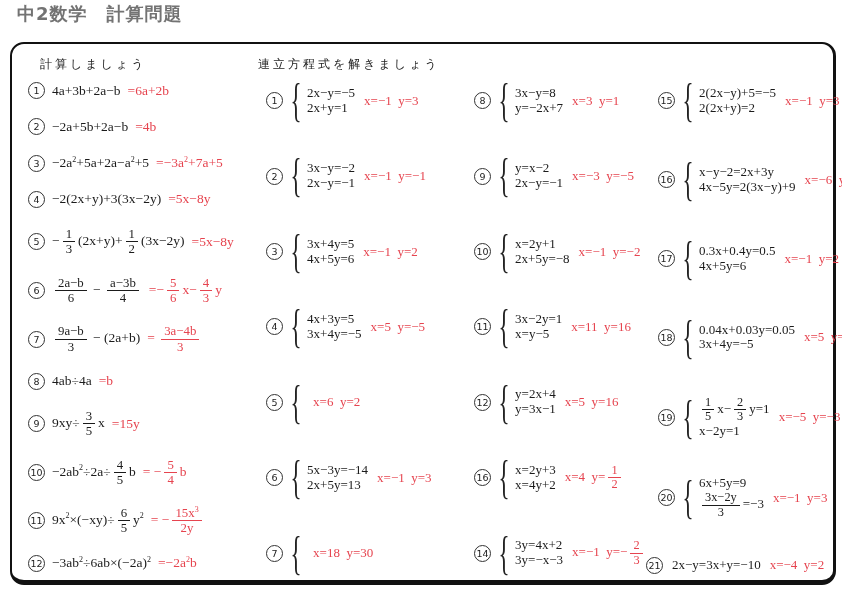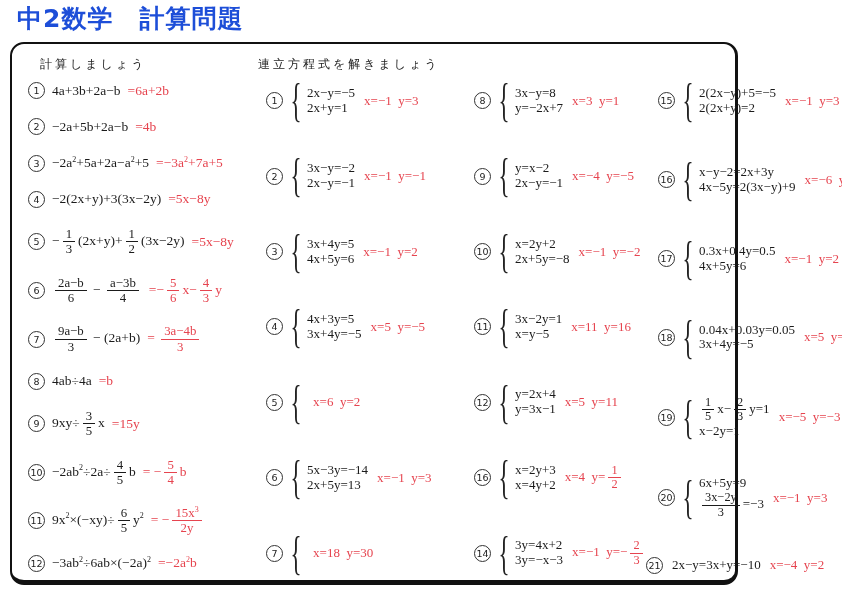--- a/index.html
+++ b/index.html
@@ -4,24 +4,24 @@
 <style>
   html,body{margin:0;padding:0;}
   body{
     width:842px;height:595px;background:#ffffff;position:relative;overflow:hidden;
     font-family:"Liberation Serif","DejaVu Serif",serif;color:#1b1b1b;
     --red:#e6444f;
   }
   .title{
     position:absolute;left:17px;top:2px;
     font-family:"DejaVu Sans","Liberation Sans",sans-serif;
-    font-size:25px;font-weight:600;letter-spacing:1px;color:#1d4ed8;
+    font-size:18px;font-weight:600;letter-spacing:1px;color:#737373;
   }
   .box{
-    position:absolute;left:10px;top:42px;width:728px;height:543px;box-sizing:border-box;
+    position:absolute;left:10px;top:42px;width:826px;height:543px;box-sizing:border-box;
     border:2px solid #111;border-right-width:3px;border-bottom-width:5px;border-radius:14px;
     background:#fff;
   }
   .col-header{
     position:absolute;font-size:12px;letter-spacing:3px;color:#222;white-space:nowrap;
   }
   .hdr-calc{left:28px;top:12px;}
   .hdr-sim{left:246px;top:12px;}
   .calc-col{
     position:absolute;left:16px;top:38px;bottom:8px;width:236px;
@@ -221,48 +221,48 @@
           </span>
           <span class="ans">x=3  y=1</span>
         </div>
         <div class="sys">
           <span class="cnum">9</span>
           <span class="brace">{</span>
           <span class="eqs">
             <span class="eq">y=x−2</span>
             <span class="eq">2x−y=−1</span>
           </span>
-          <span class="ans">x=−4  y=−5</span>
+          <span class="ans">x=−3  y=−5</span>
         </div>
         <div class="sys">
           <span class="cnum">10</span>
           <span class="brace">{</span>
           <span class="eqs">
-            <span class="eq">x=2y+2</span>
+            <span class="eq">x=2y+1</span>
             <span class="eq">2x+5y=−8</span>
           </span>
           <span class="ans">x=−1  y=−2</span>
         </div>
         <div class="sys">
           <span class="cnum">11</span>
           <span class="brace">{</span>
           <span class="eqs">
             <span class="eq">3x−2y=1</span>
             <span class="eq">x=y−5</span>
           </span>
           <span class="ans">x=11  y=16</span>
         </div>
         <div class="sys">
           <span class="cnum">12</span>
           <span class="brace">{</span>
           <span class="eqs">
             <span class="eq">y=2x+4</span>
             <span class="eq">y=3x−1</span>
           </span>
-          <span class="ans">x=5  y=11</span>
+          <span class="ans">x=5  y=16</span>
         </div>
         <div class="sys">
           <span class="cnum">16</span>
           <span class="brace">{</span>
           <span class="eqs">
             <span class="eq">x=2y+3</span>
             <span class="eq">x=4y+2</span>
           </span>
           <span class="ans">x=4  y=<span class="frac"><span class="fnum">1</span><span class="fden">2</span></span></span>
         </div>

